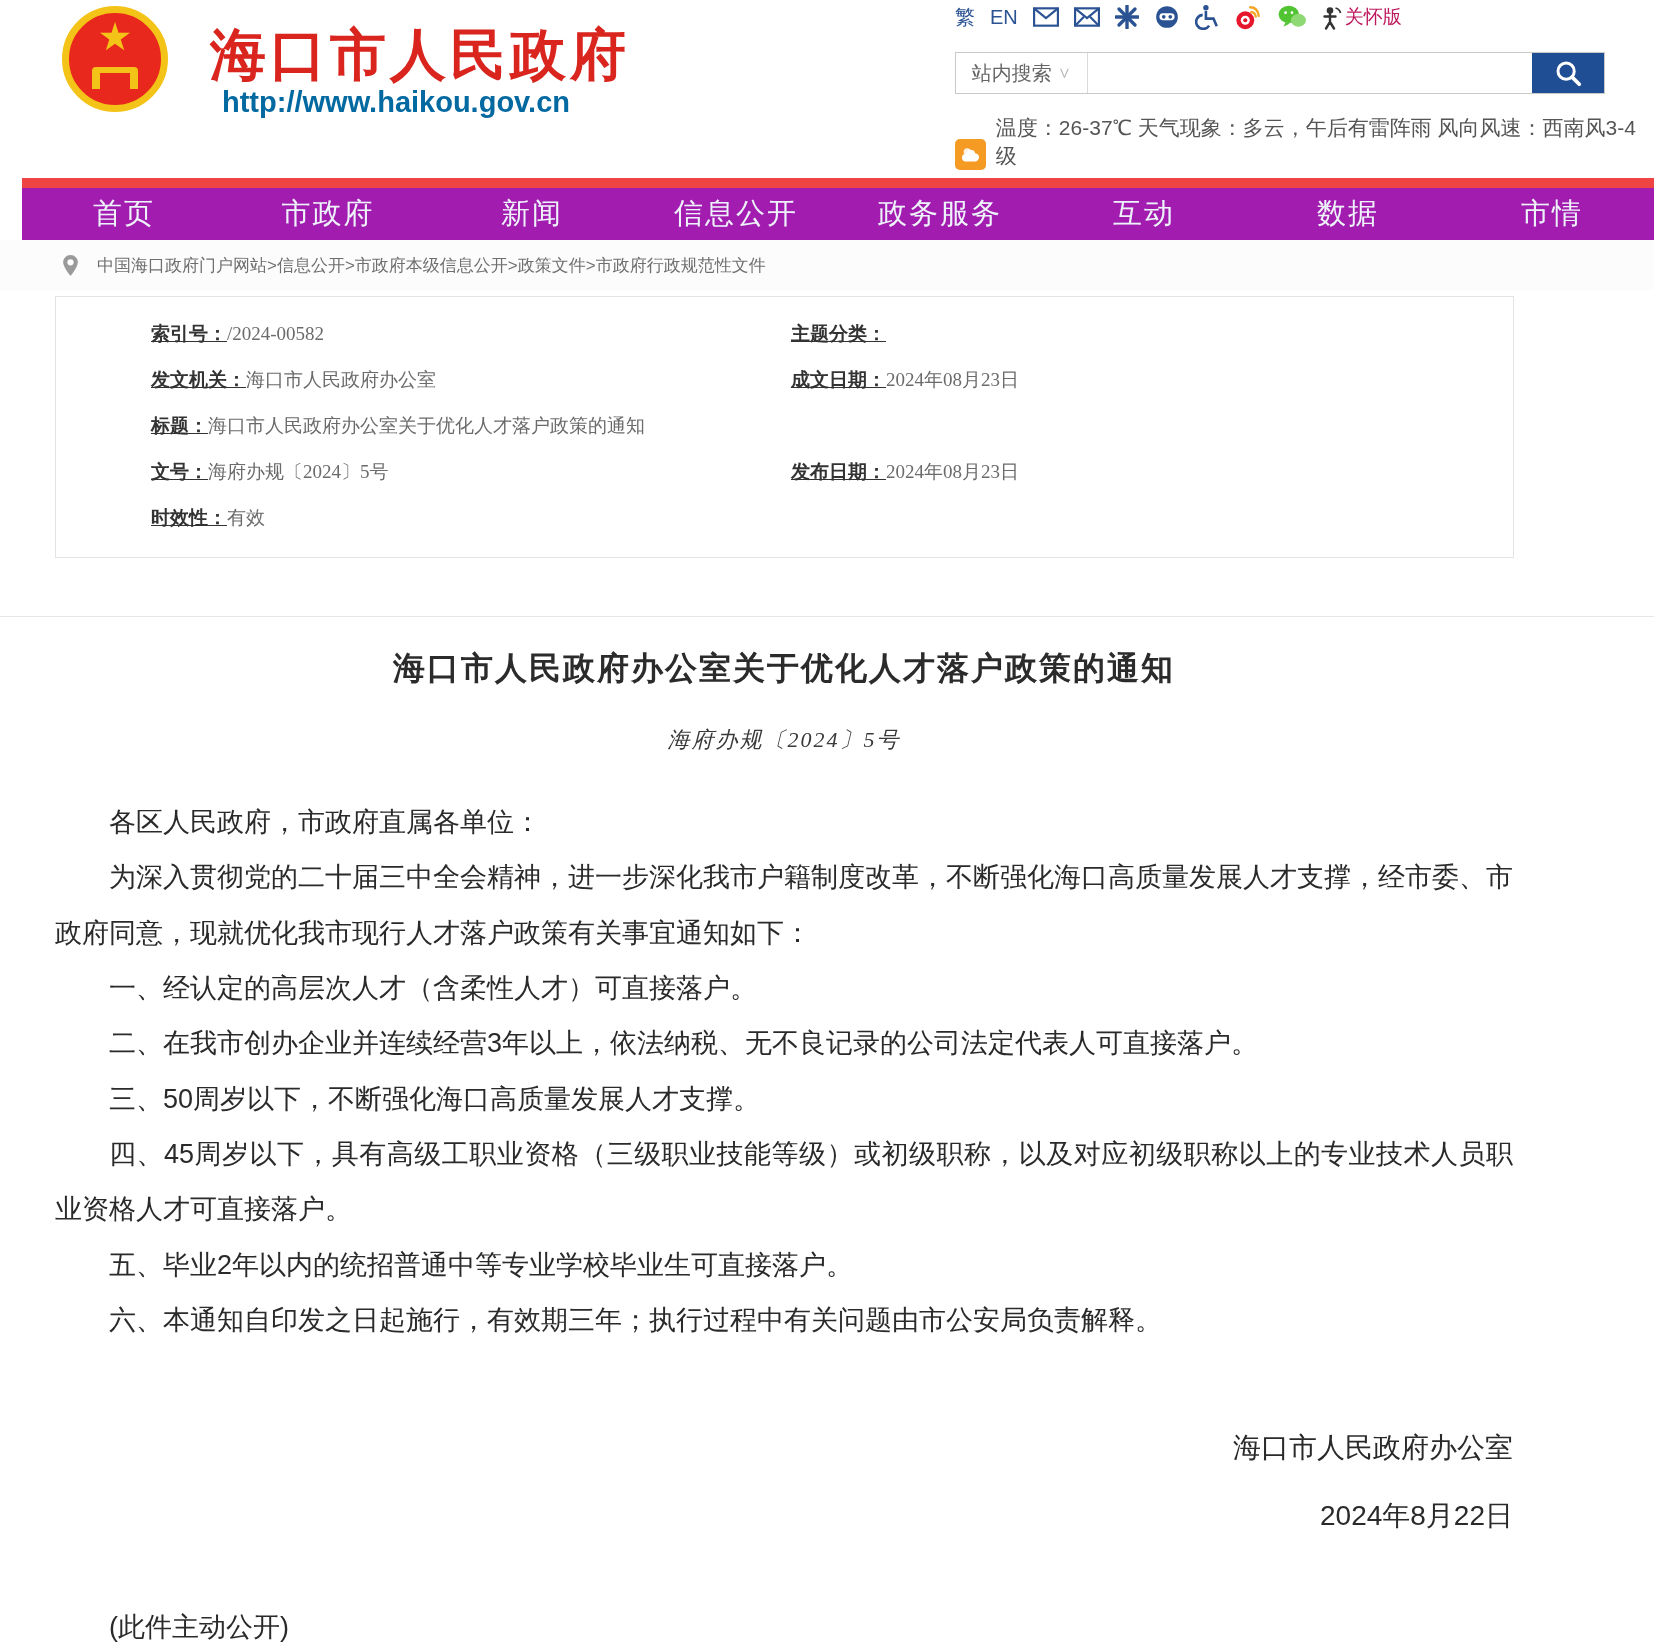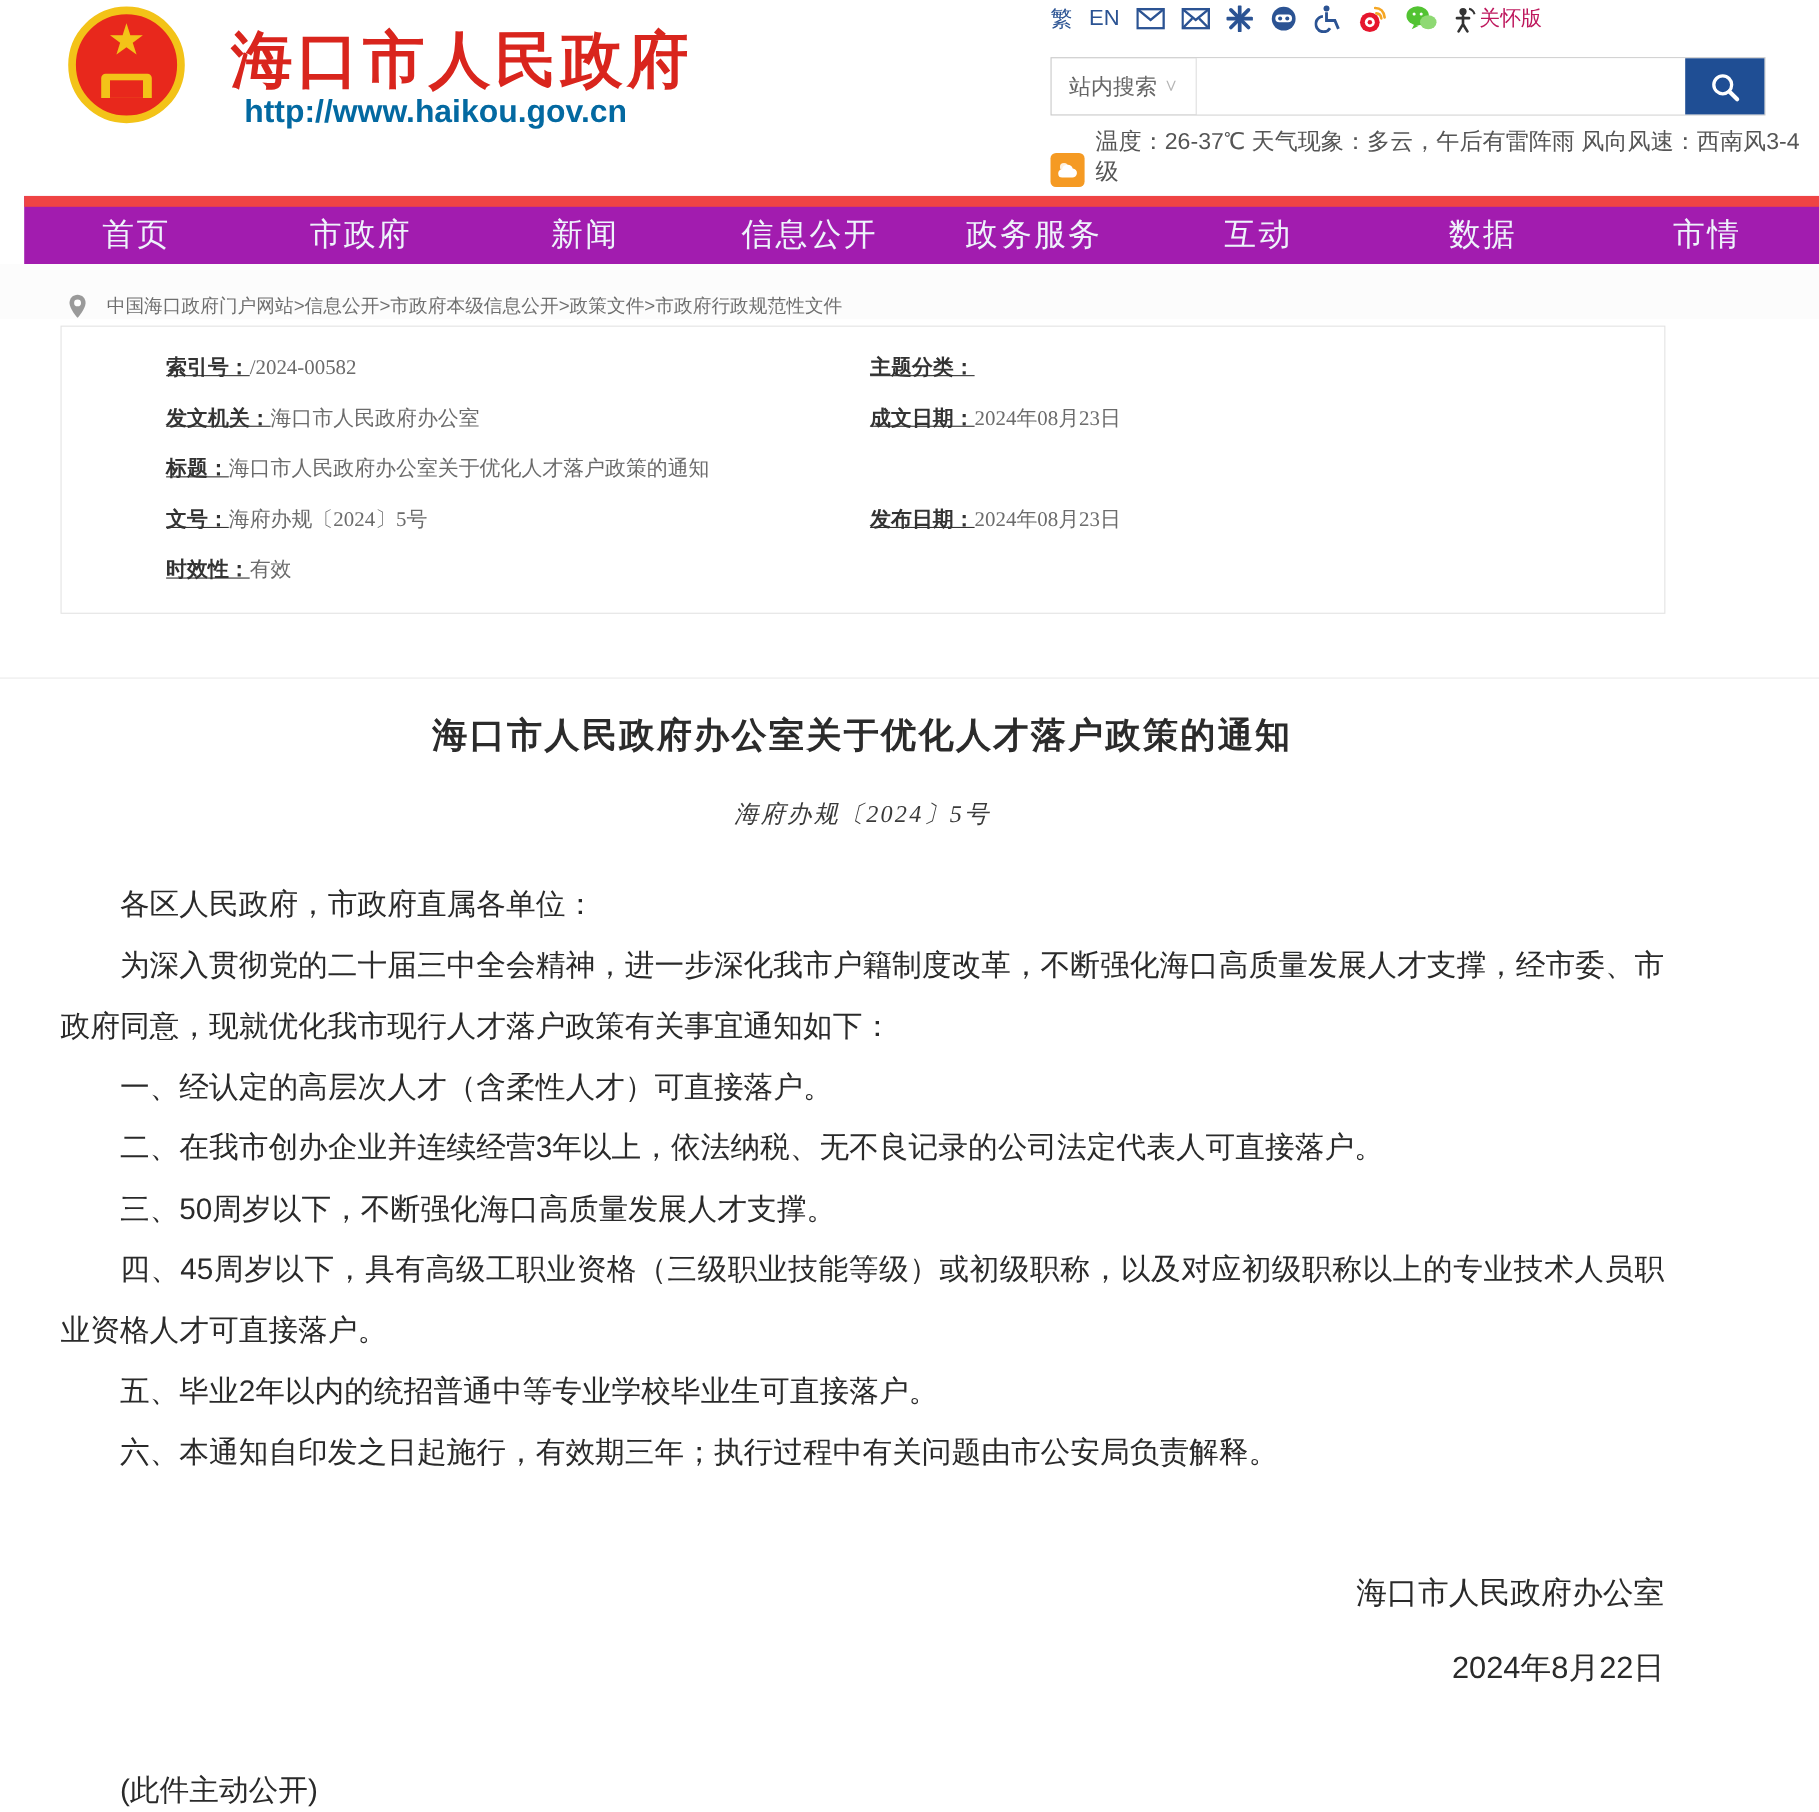--- a/index.html
+++ b/index.html
@@ -18,41 +18,41 @@
   .emblem .gate::after { content:""; position:absolute; left:8px; right:8px; top:6px; height:16px; background:#e8281c; }
   .site-title { position:absolute; left:210px; top:18px; color:#d9251d; font-weight:bold;
                 font-size:56px; letter-spacing:4px; font-family:"Liberation Sans",sans-serif; }
   .site-url { position:absolute; left:222px; top:86px; color:#0369a1; font-weight:bold; font-size:29px; }
 
   .util-row { position:absolute; left:955px; top:2px; height:30px; display:flex; align-items:center; gap:15px; }
   .util-row .txt { color:#2b5393; font-size:20px; }
   .util-row svg { display:block; }
   .care { display:flex; align-items:center; gap:3px; color:#be185d; font-size:19px; }
 
-  .search-bar { position:absolute; left:955px; top:52px; width:650px; height:53px;
+  .search-bar { position:absolute; left:955px; top:52px; width:650px; height:42px;
                 background:#fff; border:1px solid #c9c9c9; display:flex; align-items:stretch; }
   .search-cat { width:132px; display:flex; align-items:center; justify-content:center; gap:6px;
                 color:#666; font-size:20px; border-right:1px solid #d9d9d9; cursor:pointer; }
   .search-cat .chev { color:#b5b5b5; font-size:16px; }
   .search-input { flex:1; border:none; outline:none; font-size:20px; padding:0 10px; }
   .search-btn { width:72px; background:#1f4e94; border:none; display:flex; align-items:center;
                 justify-content:center; cursor:pointer; }
 
   .weather-row { position:absolute; left:955px; top:114px; display:flex; align-items:flex-end; gap:10px; }
   .weather-ic { width:31px; height:31px; background:#f59a23; border-radius:5px;
                 display:flex; align-items:center; justify-content:center; }
   .weather-txt { color:#555; font-size:21px; }
 
   
   .nav { height:62px; background:#a21caf; border-top:10px solid #ef4444; display:flex;margin-left:22px; }
   .nav-item { flex:1; display:flex; align-items:center; justify-content:center;
               color:#eef3fb; font-size:29px; cursor:pointer; letter-spacing:2px; }
 
   
-  .crumb-row { height:50px; background:#fcfcfc; display:flex; align-items:flex-end; padding-left:62px; gap:18px; }
+  .crumb-row { height:50px; background:#fcfcfc; display:flex; align-items:center; padding-left:62px; gap:18px; }
   .crumb-txt { color:#6f6f6f; font-size:17px; }
 
   
   .meta-box { margin:6px 140px 0 55px; border:1px solid #e3e3e3; background:#fff; padding:14px 0 16px 95px; }
   .meta-row { display:flex; height:46px; align-items:center; }
   .meta-cell-l { width:640px; }
   .meta-cell-r { flex:1; }
   .meta-label { font-family:"Liberation Serif",serif; font-weight:bold; color:#333; font-size:19px;text-decoration:underline; }
   .meta-value { font-family:"Liberation Serif",serif; color:#6b6b6b; font-size:19px; }
 

